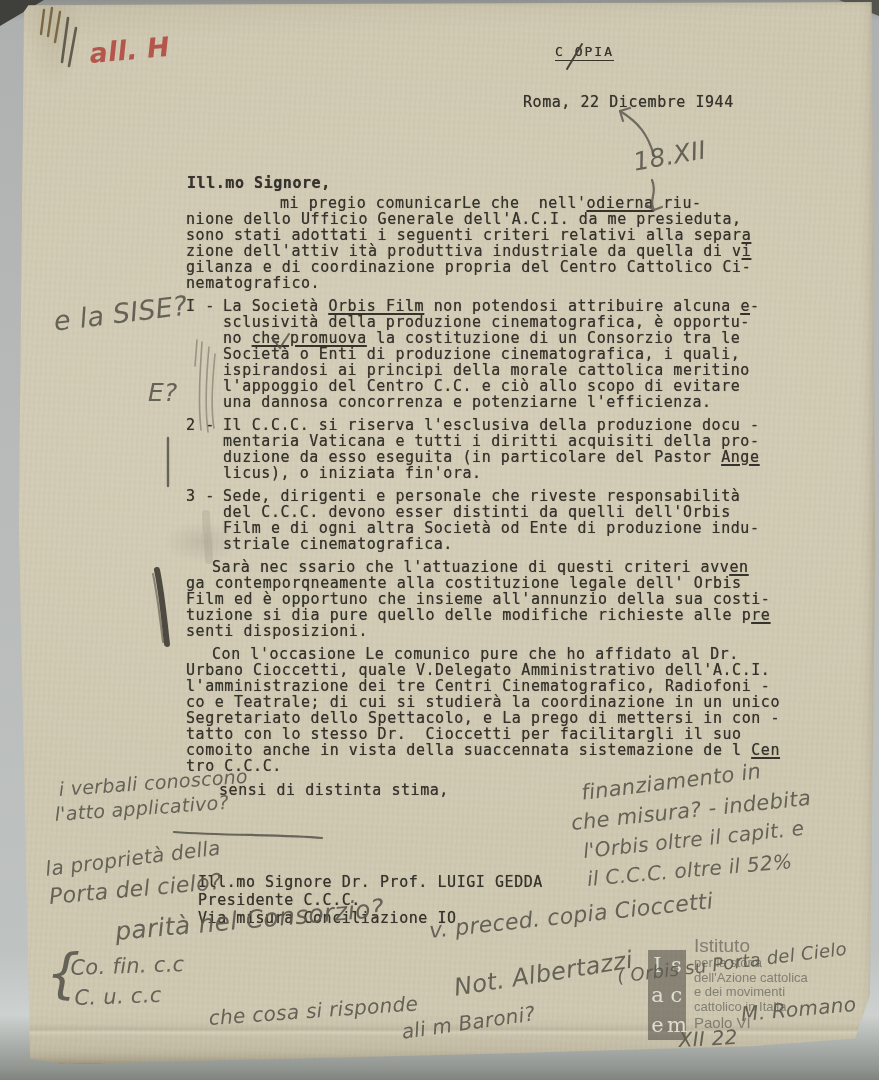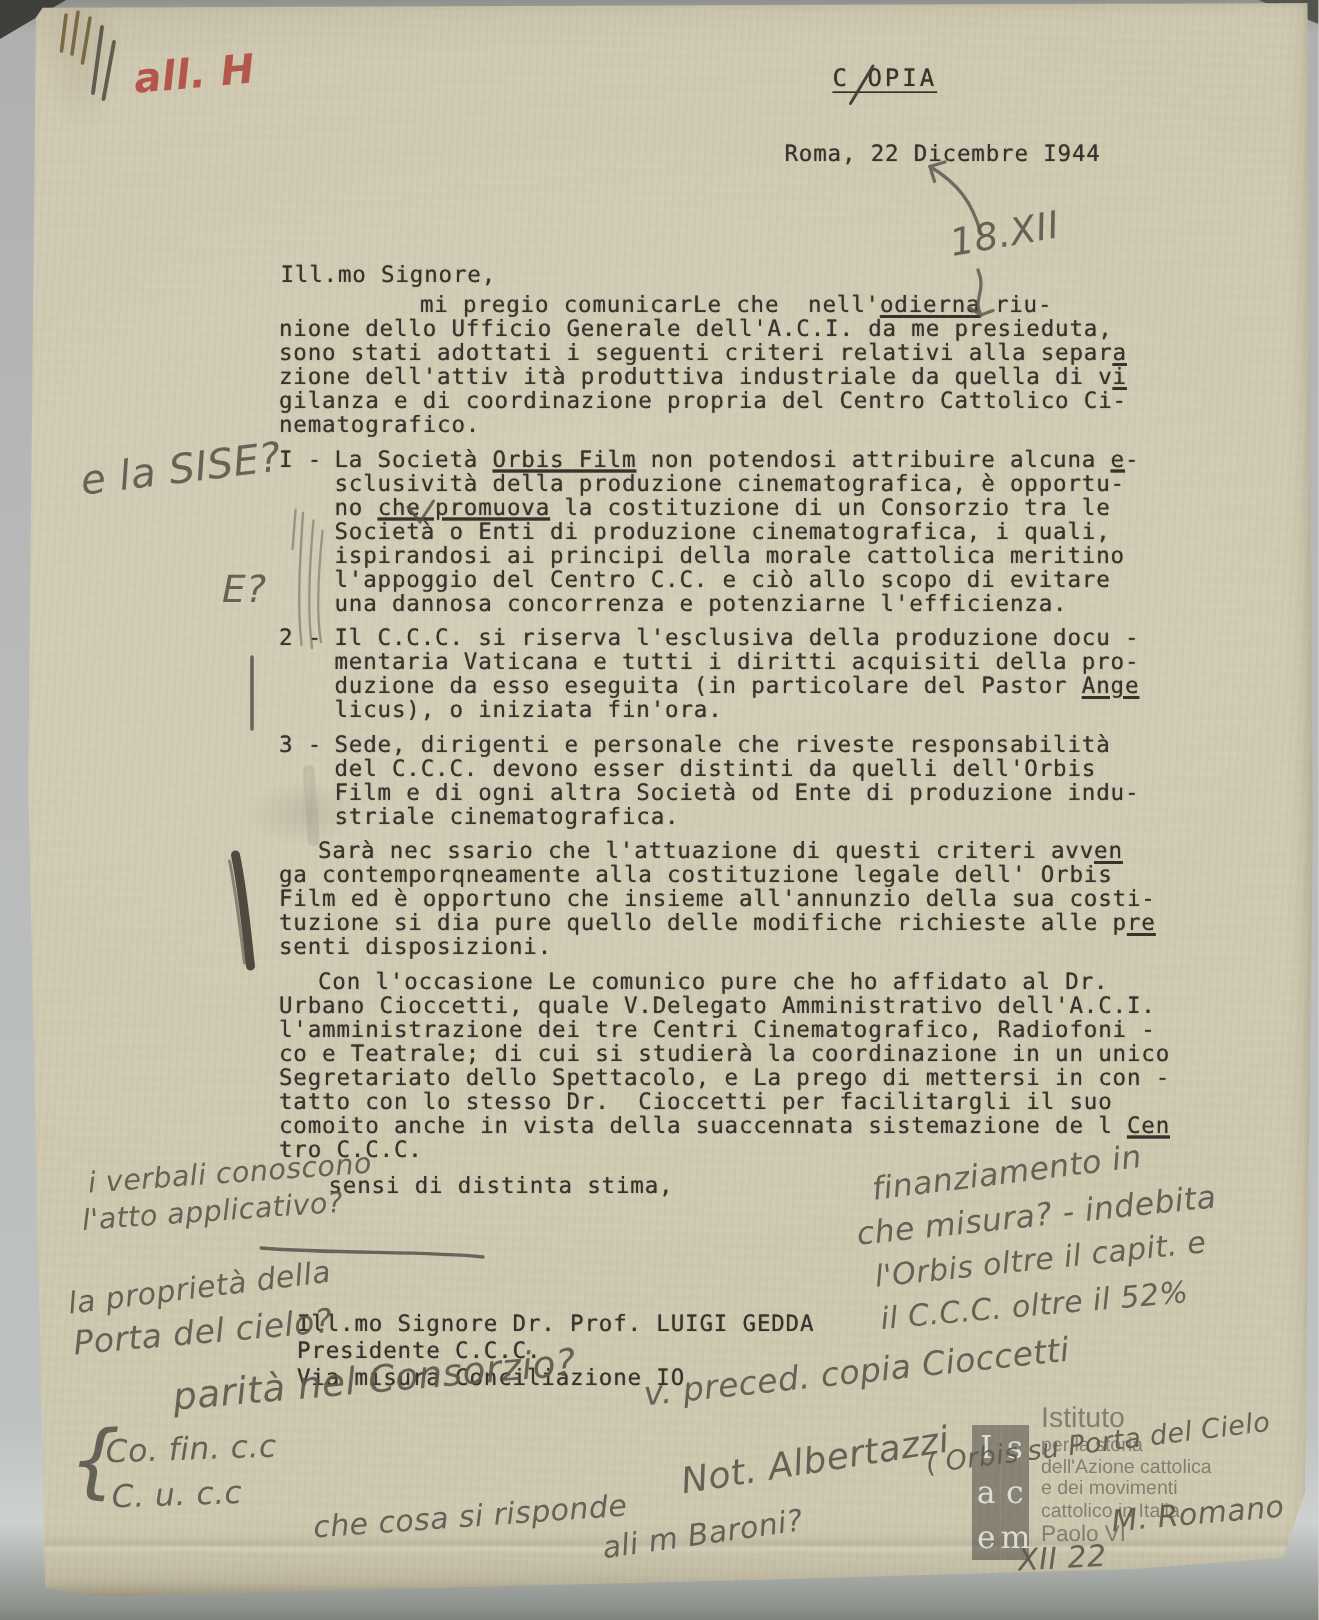--- a/index.html
+++ b/index.html
@@ -24,23 +24,23 @@
       #cfc8b1;
     clip-path:polygon(2.8% 0.3%, 99.5% 0%, 99.9% 52%, 99.3% 93.5%, 97.6% 97.6%, 86% 98.3%, 57% 99%, 7% 100%, 3% 99.5%, 1.7% 49%, 2.3% 0.9%);
     box-shadow:0 12px 18px -6px rgba(35,33,26,.55);
   }
   .crease{position:absolute;left:2%;right:2%;top:1022px;height:12px;
     background:linear-gradient(180deg,rgba(0,0,0,0),rgba(120,110,85,.14) 45%,rgba(255,255,240,.20) 70%,rgba(0,0,0,0));}
   .edge-shade{position:absolute;inset:0;pointer-events:none;
     box-shadow:inset -10px 0 14px -8px rgba(90,80,55,.35), inset 0 -12px 14px -9px rgba(90,80,55,.40), inset 8px 0 12px -8px rgba(90,80,55,.25);}
   .typed{color:#36332c;text-shadow:0 0 .7px rgba(54,51,44,.75);font-size:15px;letter-spacing:.55px;line-height:16px;white-space:pre;}
   .typed u{text-decoration-thickness:1.5px;text-underline-offset:2px;}
-  #copy-heading{position:absolute;left:551px;top:42px;font-size:16px;letter-spacing:2px;text-decoration:underline;text-underline-offset:4px;}
+  #copy-heading{position:absolute;left:551px;top:42px;font-size:13px;letter-spacing:2px;text-decoration:underline;text-underline-offset:4px;}
   #dateline{position:absolute;left:519px;top:92px;}
-  #salutation{position:absolute;left:183px;top:173px;}
+  #salutation{position:absolute;left:183px;top:173px;font-weight:bold;}
   #typed-column{position:absolute;left:182px;top:193px;width:620px;}
   .para{margin-bottom:7px;position:relative;}
   .para-opening .ptext{text-indent:94px;}
   .para-body .ptext{text-indent:26px;}
   .para-item{padding-left:37px;}
   .item-label{position:absolute;left:0;top:0;}
   #closing-line{position:absolute;left:215px;top:780px;}
   #recipient-block{position:absolute;left:194px;top:835px;line-height:18px;}
   #recipient-city{padding-left:228px;letter-spacing:4px;}
   .hand{position:absolute;font-family:"DejaVu Sans","Liberation Sans",sans-serif;font-style:italic;

